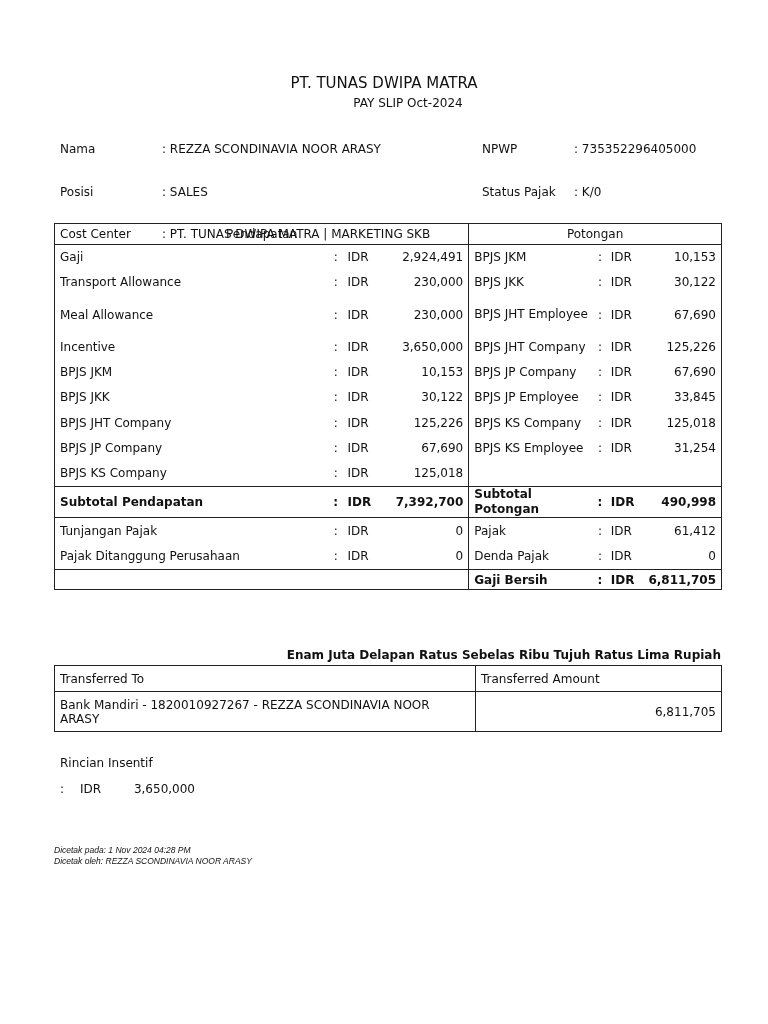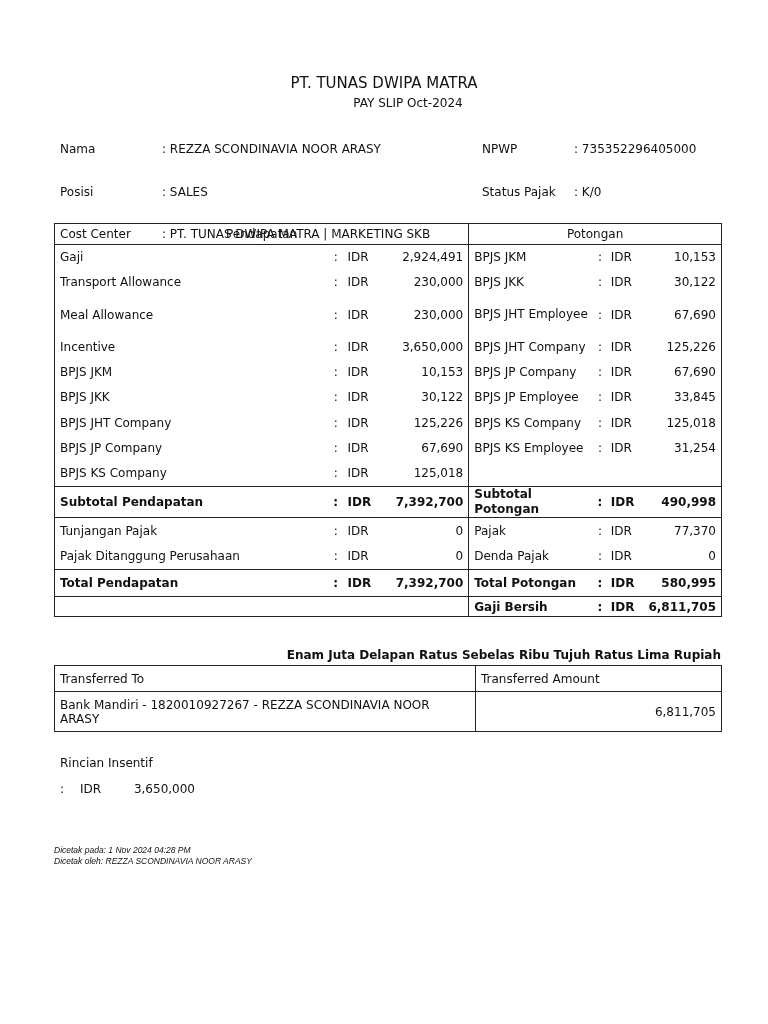--- a/index.html
+++ b/index.html
@@ -177,41 +177,31 @@
         <td class="amt" style="border-right: 1px solid rgb(34, 34, 34);">490,998</td>
       </tr>
       <tr class="topb" style="height: 26px;">
         <td class="lbl cell-l" style="border-left: 1px solid rgb(34, 34, 34);">Tunjangan Pajak</td>
         <td class="colon">:</td>
         <td class="idr">IDR</td>
         <td class="amt" style="border-right: 1px solid rgb(34, 34, 34);">0</td>
         <td class="lbl">Pajak</td>
         <td class="colon">:</td>
         <td class="idr">IDR</td>
-        <td class="amt" style="border-right: 1px solid rgb(34, 34, 34);">77,370</td>
+        <td class="amt" style="border-right: 1px solid rgb(34, 34, 34);">61,412</td>
       </tr>
       <tr style="height: 26px;">
         <td class="lbl cell-l" style="border-left: 1px solid rgb(34, 34, 34);">Pajak Ditanggung Perusahaan</td>
         <td class="colon">:</td>
         <td class="idr">IDR</td>
         <td class="amt" style="border-right: 1px solid rgb(34, 34, 34);">0</td>
         <td class="lbl">Denda Pajak</td>
         <td class="colon">:</td>
         <td class="idr">IDR</td>
         <td class="amt" style="border-right: 1px solid rgb(34, 34, 34);">0</td>
-      </tr>
-      <tr class="b topb" style="height: 27px;">
-        <td class="lbl cell-l" style="border-left: 1px solid rgb(34, 34, 34);">Total Pendapatan</td>
-        <td class="colon">:</td>
-        <td class="idr">IDR</td>
-        <td class="amt" style="border-right: 1px solid rgb(34, 34, 34);">7,392,700</td>
-        <td class="lbl">Total Potongan</td>
-        <td class="colon">:</td>
-        <td class="idr">IDR</td>
-        <td class="amt" style="border-right: 1px solid rgb(34, 34, 34);">580,995</td>
       </tr>
       <tr class="b topb" style="height: 20px; border-bottom: 1px solid rgb(34, 34, 34); padding-left: 36px;">
         <td colspan="4" style="border-left:1px solid #222;border-right:1px solid #222;border-bottom:1px solid #222"></td>
         <td class="lbl" style="border-bottom:1px solid #222">Gaji Bersih</td>
         <td class="colon" style="border-bottom:1px solid #222">:</td>
         <td class="idr" style="border-bottom:1px solid #222">IDR</td>
         <td class="amt" style="border-right:1px solid #222;border-bottom:1px solid #222">6,811,705</td>
       </tr>
     </tbody>
 </table>

